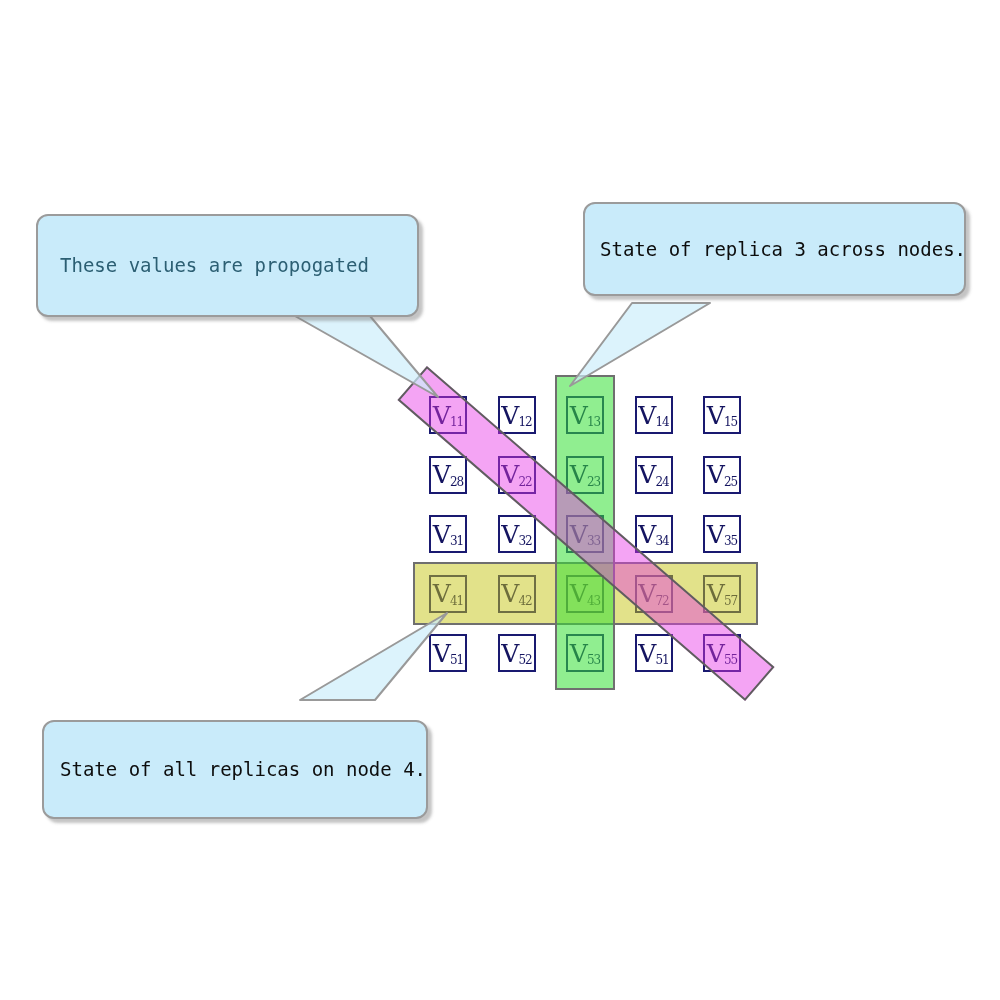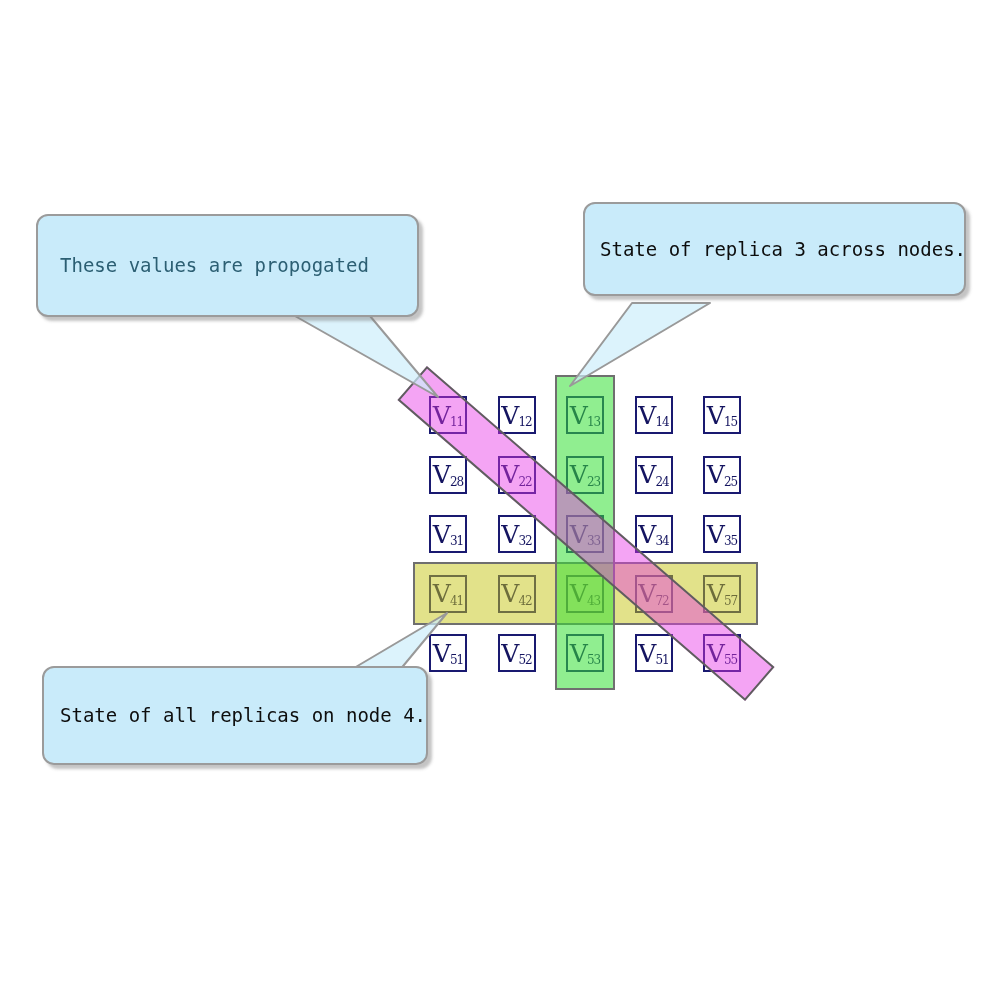--- a/index.html
+++ b/index.html
@@ -31,21 +31,21 @@
   #tails{position:absolute;left:0;top:0;z-index:3;pointer-events:none;}
   #tails polygon{fill:#cdeefb;fill-opacity:0.7;stroke:#999999;stroke-width:2;stroke-linejoin:round;}
 
   
   .callout{position:absolute;z-index:4;background:#c9ebfa;border:2px solid #9b9b9b;
     border-radius:12px;box-shadow:4px 4px 3px rgba(125,125,125,0.45);
     display:flex;flex-direction:column;justify-content:center;
     font-size:19px;line-height:25px;white-space:pre;}
   #callout-gossip{left:36px;top:214px;width:383px;height:103px;padding-left:22px;}
   #callout-replica{left:583px;top:202px;width:383px;height:94px;padding-left:15px;}
-  #callout-node{left:42px;top:666px;width:386px;height:99px;padding-left:16px;}
+  #callout-node{left:42px;top:720px;width:386px;height:99px;padding-left:16px;}
 </style>
 </head>
 <body>
 
 <div id="stage">
 
   <div id="matrix-grid">
       <div class="cell">
         <span class="v">V</span>
         <sub>11</sub>

